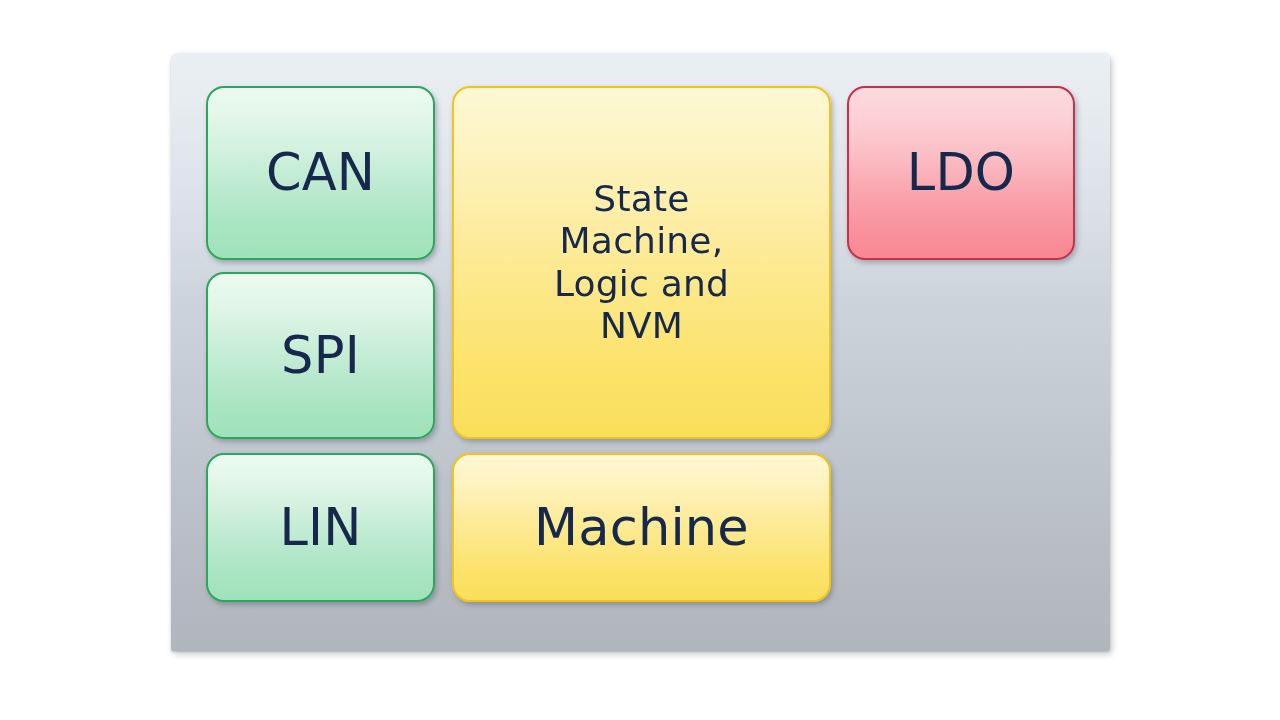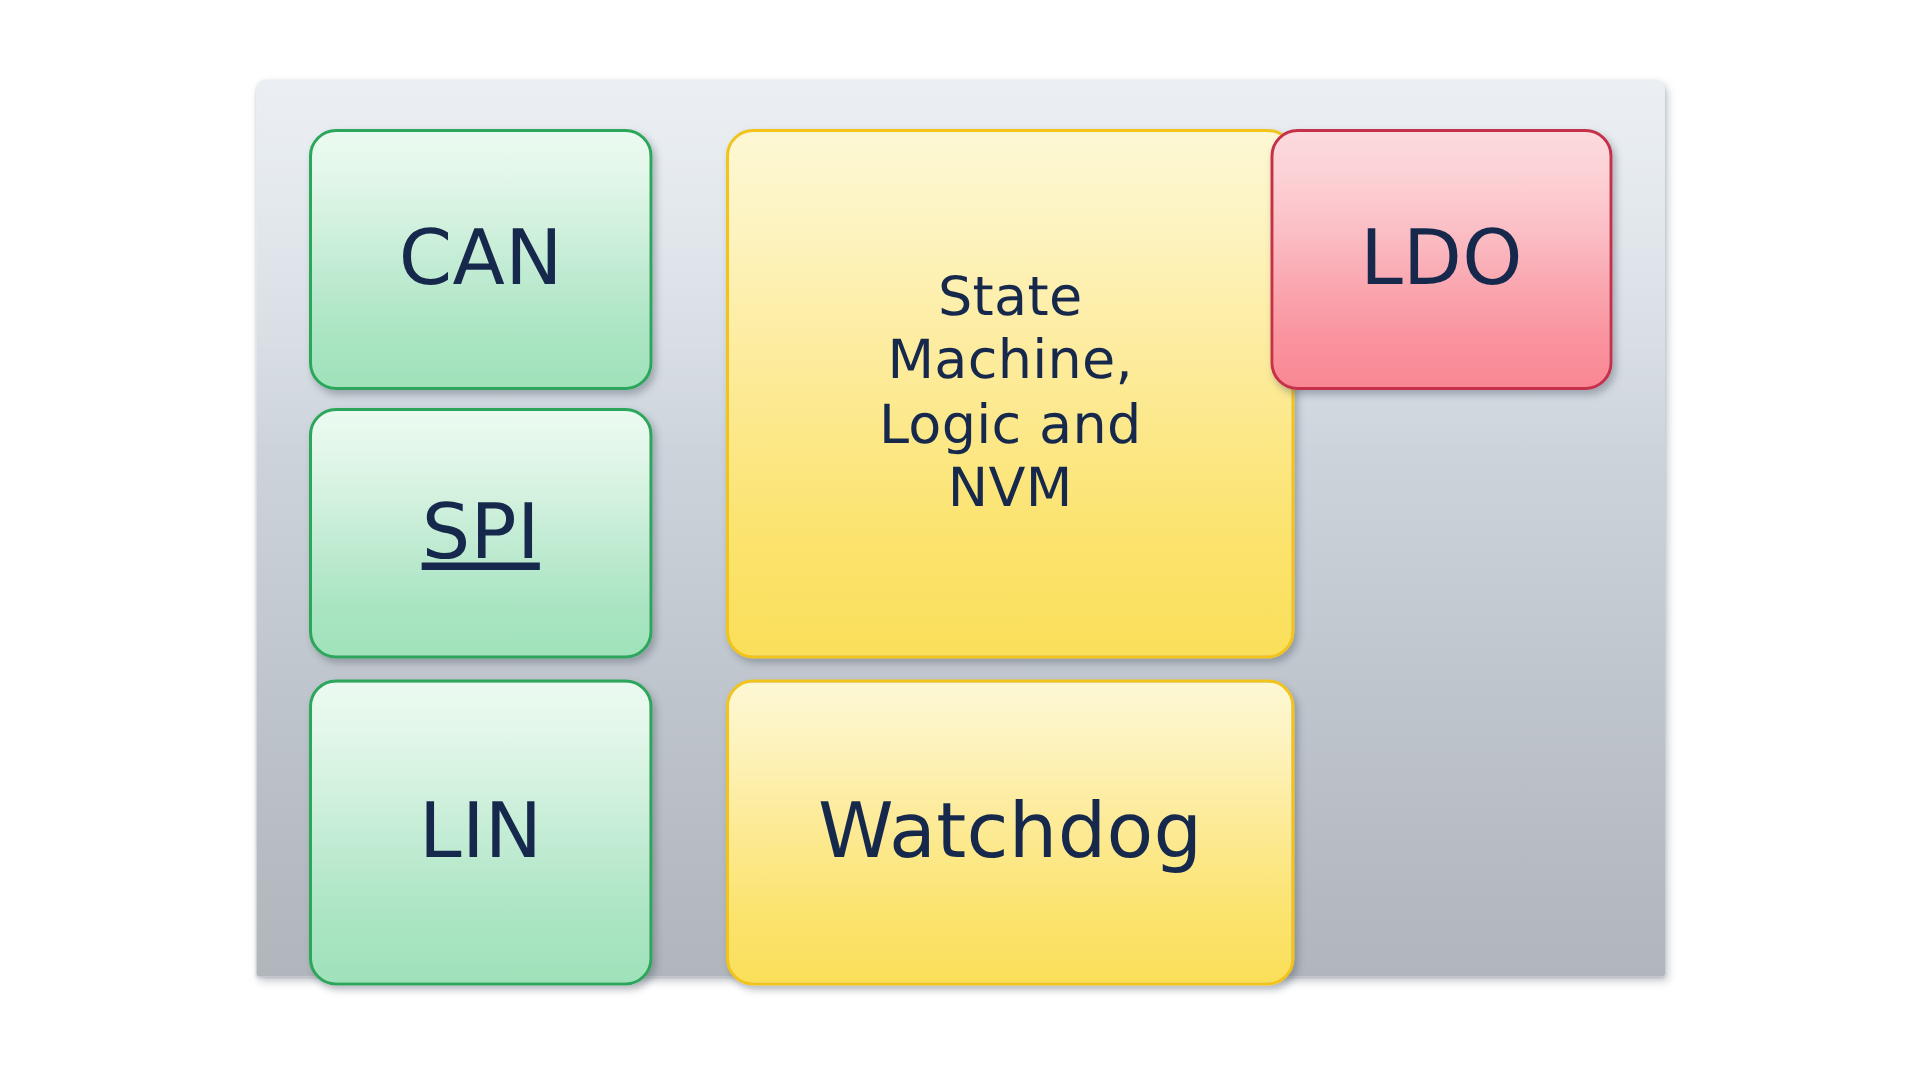--- a/index.html
+++ b/index.html
@@ -85,41 +85,40 @@
   }
   .block.yellow {
     border: 2px solid #f1c31b;
     background: linear-gradient(to bottom,
                 #fdf8d4 0%,
                 #fdf4c3 16%,
                 #fdeda4 38%,
                 #fce888 58%,
                 #fbe36d 78%,
                 #fadf5a 100%);
-    margin-left: 32px;
   }
   .block.red {
     border: 2px solid #c5304a;
     background: linear-gradient(to bottom,
                 #fcdadd 0%,
                 #fcd2d6 16%,
                 #fbbfc6 38%,
                 #faa9b2 58%,
                 #f9949f 80%,
                 #f98793 100%);
   }
 
   
   .col-left   { left: 206px;  width: 229px; }
   .col-mid    { left: 452px;  width: 379px; }
   .col-right  { left: 847px;  width: 228px; }
 
   .row-1 { top: 86px;  height: 174px; }
-  .row-2 { top: 272px; height: 167px; text-decoration: underline; }
-  .row-3 { top: 453px; height: 204px; }
+  .row-2 { top: 272px; height: 167px; }
+  .row-3 { top: 453px; height: 149px; }
   .row-12 { top: 86px; height: 353px; }
 
   .fs-big   { font-size: 51px; }
   .fs-multi { font-size: 36px; }
 </style>
 </head>
 <body>
 
 <div id="stage">
 
@@ -138,21 +137,21 @@
   </div>
 
   <div class="block yellow col-mid row-12 fs-multi">
     <span>State
 Machine,
 Logic and
 NVM</span>
   </div>
 
   <div class="block yellow col-mid row-3 fs-big">
-    <span>Watchdog</span>
+    <span>Machine</span>
   </div>
 
   <div class="block red col-right row-1 fs-big">
     <span>LDO</span>
   </div>
 
 
 
 </div>
 

